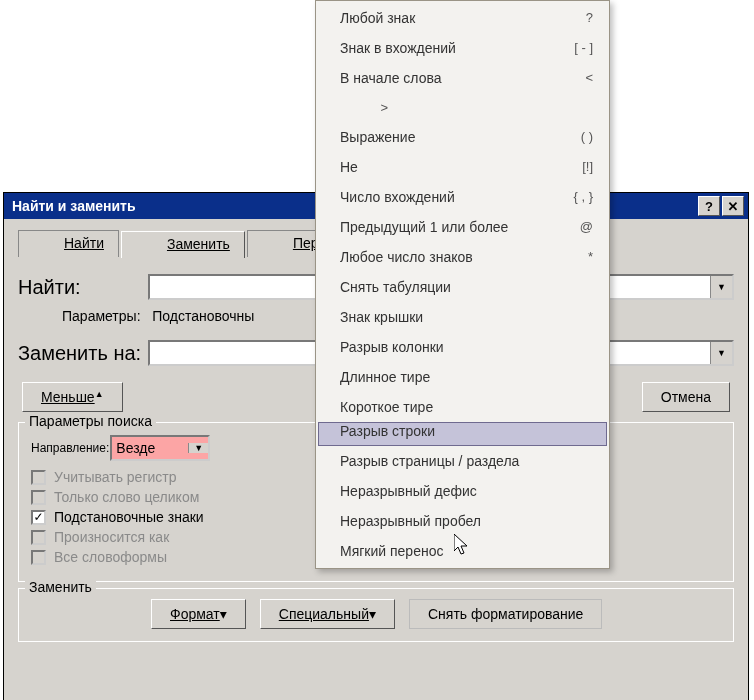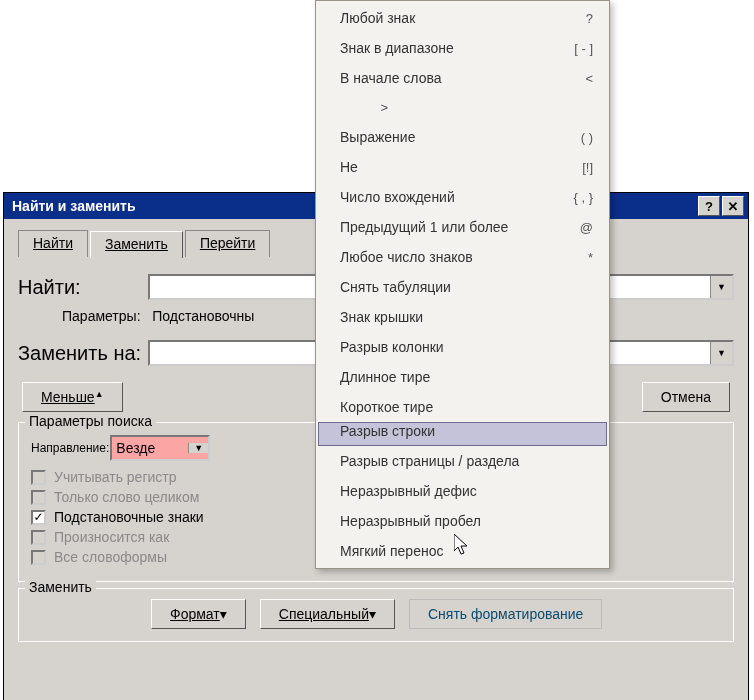--- a/index.html
+++ b/index.html
@@ -64,21 +64,21 @@
     top: 1px;
   }
   .tab.active {
     border-top: 1px solid #fff;
     border-left: 1px solid #fff;
     border-right: 1px solid #555;
     background: #d6d3ce;
     top: 2px;
     z-index: 2;
   }
-  .tab span { text-decoration: underline; text-decoration-color: currentColor; }
+  .tab span { text-decoration: underline; text-decoration-color: currentColor; margin-left: 31px; }
   .tab .ul { text-decoration: underline; }
   .row { display: flex; align-items: center; margin-bottom: 8px; }
   .label { width: 130px; font-size: 20px; }
   .combo {
     flex: 1;
     height: 26px;
     background: #fff;
     border: 2px inset #ccc;
     display: flex;
   }
@@ -138,37 +138,37 @@
   .disabled .check { background:#d6d3ce; }
   .bottom-group {
     margin-top: 6px;
     border: 1px groove #fff;
     padding: 10px 12px 12px 12px;
     position: relative;
   }
   .bottom-btns { display:flex; gap: 6px; }
   .btn.flat {
     border: 1px solid #bbb;
-    color: #0c4a6e;
+    color: #000000;
   }
   
   .popup {
     position: absolute;
     left: 315px;
     top: 0px;
     width: 295px;
     background: #f3f2ef;
     border: 1px solid #9a9486;
     box-shadow: 3px 3px 6px rgba(0,0,0,0.25);
     z-index: 100;
     padding: 2px;
   }
   .menu-item {
     display: flex;
-    align-items: center;
+    align-items: flex-start;
     padding: 7px 14px 7px 22px;
     font-size: 14px;
     color: #333;
   }
   .menu-item .lbl { flex:1; }
   .menu-item .sym { color:#555; font-size: 13px; margin-left: 8px; text-align:right; min-width: 40px;}
   .menu-item.hover {
     background: #c5c3d9;
     border: 1px solid #6f6a8f;
     padding: 0 13px 6px 21px;
@@ -270,21 +270,21 @@
     </div>
   </div>
 </div>
 
 <div class="popup" id="popup">
     <div class="menu-item">
       <span class="lbl">Любой знак</span>
       <span class="sym">?</span>
     </div>
     <div class="menu-item">
-      <span class="lbl">Знак в диапазоне</span>
+      <span class="lbl">Знак в вхождений</span>
       <span class="sym">[ - ]</span>
     </div>
     <div class="menu-item">
       <span class="lbl">В начале слова</span>
       <span class="sym">&lt;</span>
     </div>
     <div class="menu-item">
       <span class="sym">&gt;</span>
     </div>
     <div class="menu-item">

